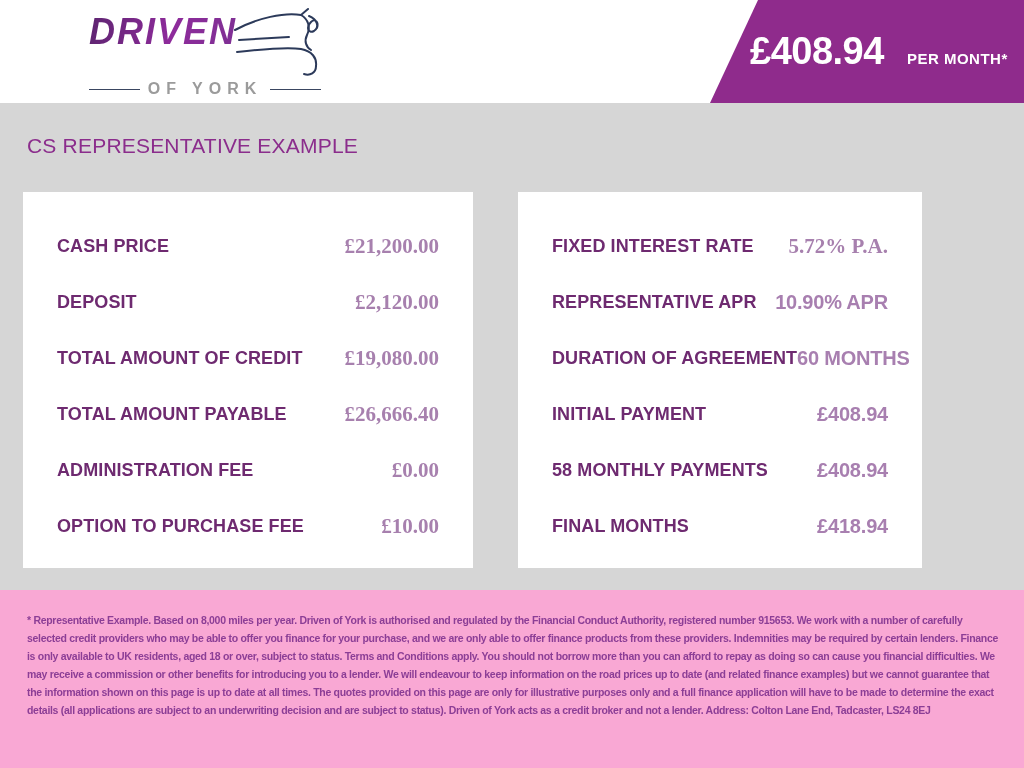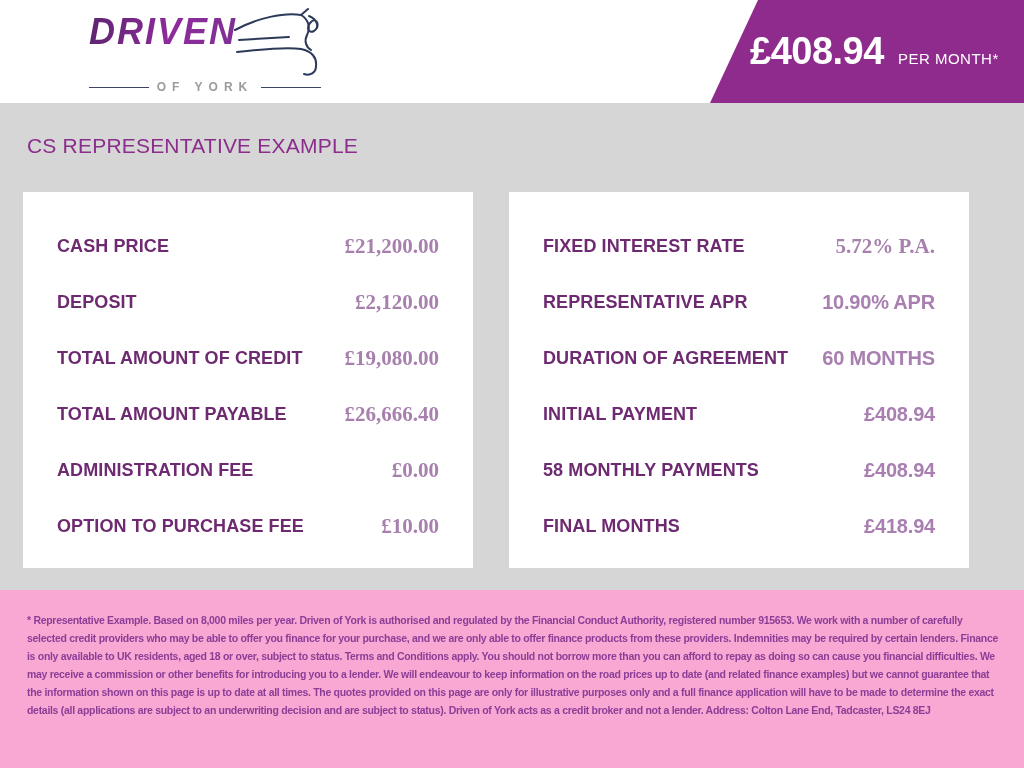--- a/index.html
+++ b/index.html
@@ -56,21 +56,21 @@
     width: 232px;
     margin-top: 2px;
   }
   .logo-line {
     flex: 1;
     height: 0;
     border-top: 1.5px solid #3a4661;
   }
   .logo-sub {
     padding: 0 8px;
-    font-size: 12px;
+    font-size: 16px;
     font-weight: 600;
     letter-spacing: 6px;
     color: #9b9b9b;
     white-space: nowrap;
   }
 
   .price-banner {
     position: absolute;
     top: 0;
     left: 0;
@@ -90,23 +90,23 @@
   .price-inner { display: flex; align-items: baseline; }
   .price-amount {
     color: #ffffff;
     font-size: 38px;
     font-weight: bold;
     letter-spacing: -0.5px;
   }
   .price-period {
     color: #ffffff;
     font-size: 15px;
-    font-weight: normal;
+    font-weight: bold;
     letter-spacing: 0.5px;
-    margin-left: 14px;
+    margin-left: 23px;
   }
 
   
   .gray-section {
     position: relative;
     width: 1024px;
     height: 487px;
     background: #d6d6d6;
   }
   .section-title {
@@ -116,30 +116,30 @@
     font-size: 21px;
     font-weight: normal;
     letter-spacing: 0.2px;
     color: #8b2d8c;
   }
   .panels {
     position: absolute;
     left: 23px;
     top: 89px;
     display: flex;
-    gap: 28px;
+    gap: 45px;
   }
   .panel {
     background: #ffffff;
     height: 376px;
     box-sizing: border-box;
     padding: 26px 34px 0 34px;
   }
   .panel-left  { width: 450px; }
-  .panel-right { width: 460px; margin-left: 8px; }
+  .panel-right { width: 404px; }
   .finance-row {
     height: 56px;
     display: flex;
     justify-content: space-between;
     align-items: center;
   }
   .finance-label {
     font-size: 18px;
     font-weight: bold;
     letter-spacing: 0.1px;

